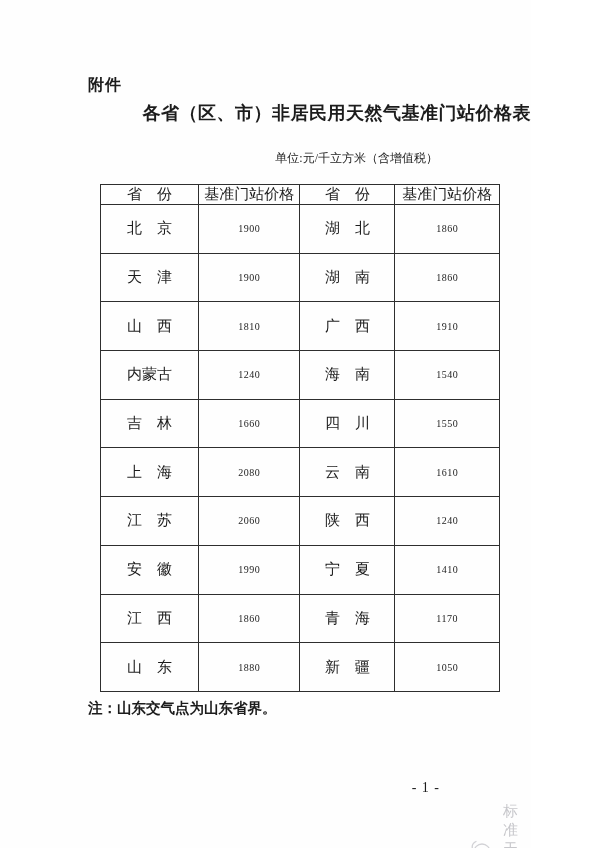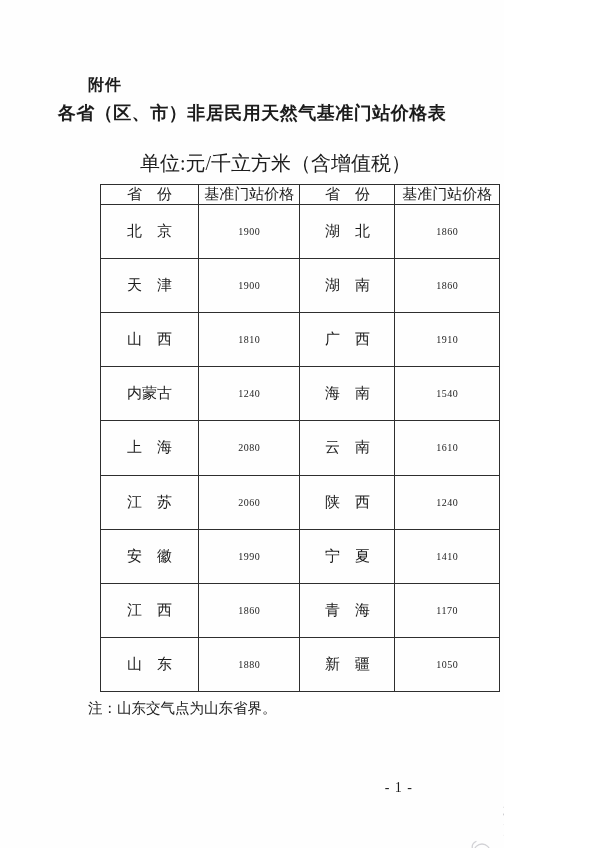--- a/index.html
+++ b/index.html
@@ -4,46 +4,47 @@
 <style>
   html, body { margin: 0; padding: 0; background: #ffffff; }
   .page {
     position: relative;
     width: 504px;
     height: 848px;
     background: #fefefe;
     overflow: hidden;
     font-family: "Liberation Serif", "DejaVu Serif", serif;
     color: #1c1c1c;
+    padding-left: 27px;
   }
   .attachment {
     position: absolute;
     left: 88px;
     top: 75px;
     font-size: 16px;
     font-weight: bold;
     font-family: "DejaVu Sans", "Liberation Sans", sans-serif;
     letter-spacing: 1px;
   }
   .title {
     position: absolute;
     left: 0;
     right: 0;
     top: 101px;
     margin: 0;
-    text-align: center;
+    text-align: right;
     font-size: 18px;
     font-weight: bold;
     letter-spacing: 0.5px;
   }
   .unit {
     position: absolute;
     right: 93px;
     top: 150px;
-    font-size: 20px;
+    font-size: 12px;
   }
   .price-table {
     position: absolute;
     left: 100px;
     top: 184px;
     width: 400px;
     height: 508px;
     border-collapse: collapse;
     table-layout: fixed;
     text-align: center;
@@ -59,20 +60,21 @@
   .price-table th:nth-child(1), .price-table td:nth-child(1) { width: 24.5%; }
   .price-table th:nth-child(2), .price-table td:nth-child(2) { width: 25.5%; }
   .price-table th:nth-child(3), .price-table td:nth-child(3) { width: 23.75%; }
   .price-table th:nth-child(4), .price-table td:nth-child(4) { width: 26.25%; }
   .price-table td.price { font-size: 10px; letter-spacing: 0.5px; }
   .footnote {
     position: absolute;
     left: 88px;
     top: 699px;
     font-size: 14.5px;
+    font-weight: bold;
   }
   .page-number {
     position: absolute;
     right: 91px;
     top: 780px;
     font-size: 14px;
     letter-spacing: 1px;
   }
   .watermark {
     position: absolute;
@@ -126,20 +128,26 @@
           <td class="prov">广　西</td>
           <td class="price">1910</td>
         </tr>
         <tr>
           <td class="prov">内蒙古</td>
           <td class="price">1240</td>
           <td class="prov">海　南</td>
           <td class="price">1540</td>
         </tr>
         <tr>
+          <td class="prov">吉　林</td>
+          <td class="price">1660</td>
+          <td class="prov">四　川</td>
+          <td class="price">1550</td>
+        </tr>
+        <tr>
           <td class="prov">上　海</td>
           <td class="price">2080</td>
           <td class="prov">云　南</td>
           <td class="price">1610</td>
         </tr>
         <tr>
           <td class="prov">江　苏</td>
           <td class="price">2060</td>
           <td class="prov">陕　西</td>
           <td class="price">1240</td>

